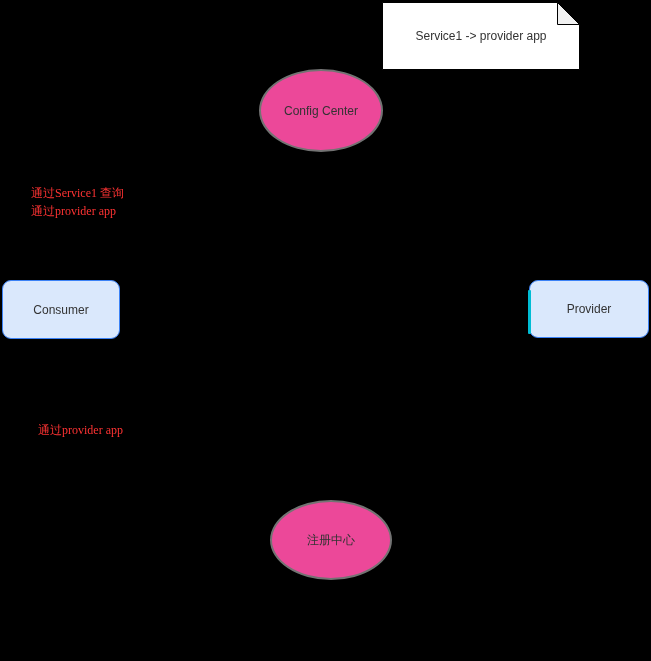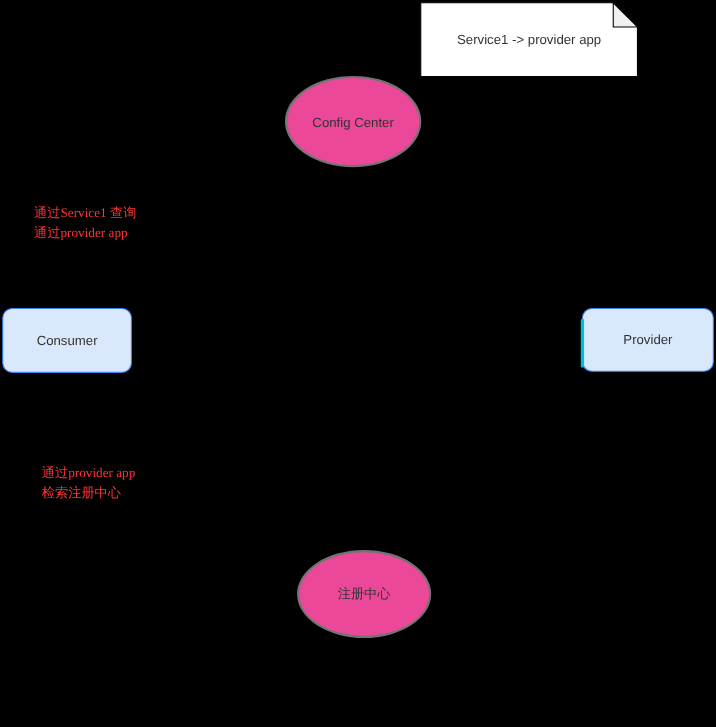--- a/index.html
+++ b/index.html
@@ -113,21 +113,20 @@
   </div>
 
   <div class="rect-node" id="provider">
     <span>Provider</span>
   </div>
 
   <div class="edge-highlight"></div>
 
   <div class="red-label" id="lookup-label">
     <div>通过provider app</div>
-    <div>检索注册中心</div>
   </div>
 
   <div class="ellipse-node" id="registry">
     <span>注册中心</span>
   </div>
 
 
 </div>
 
 </body></html>

